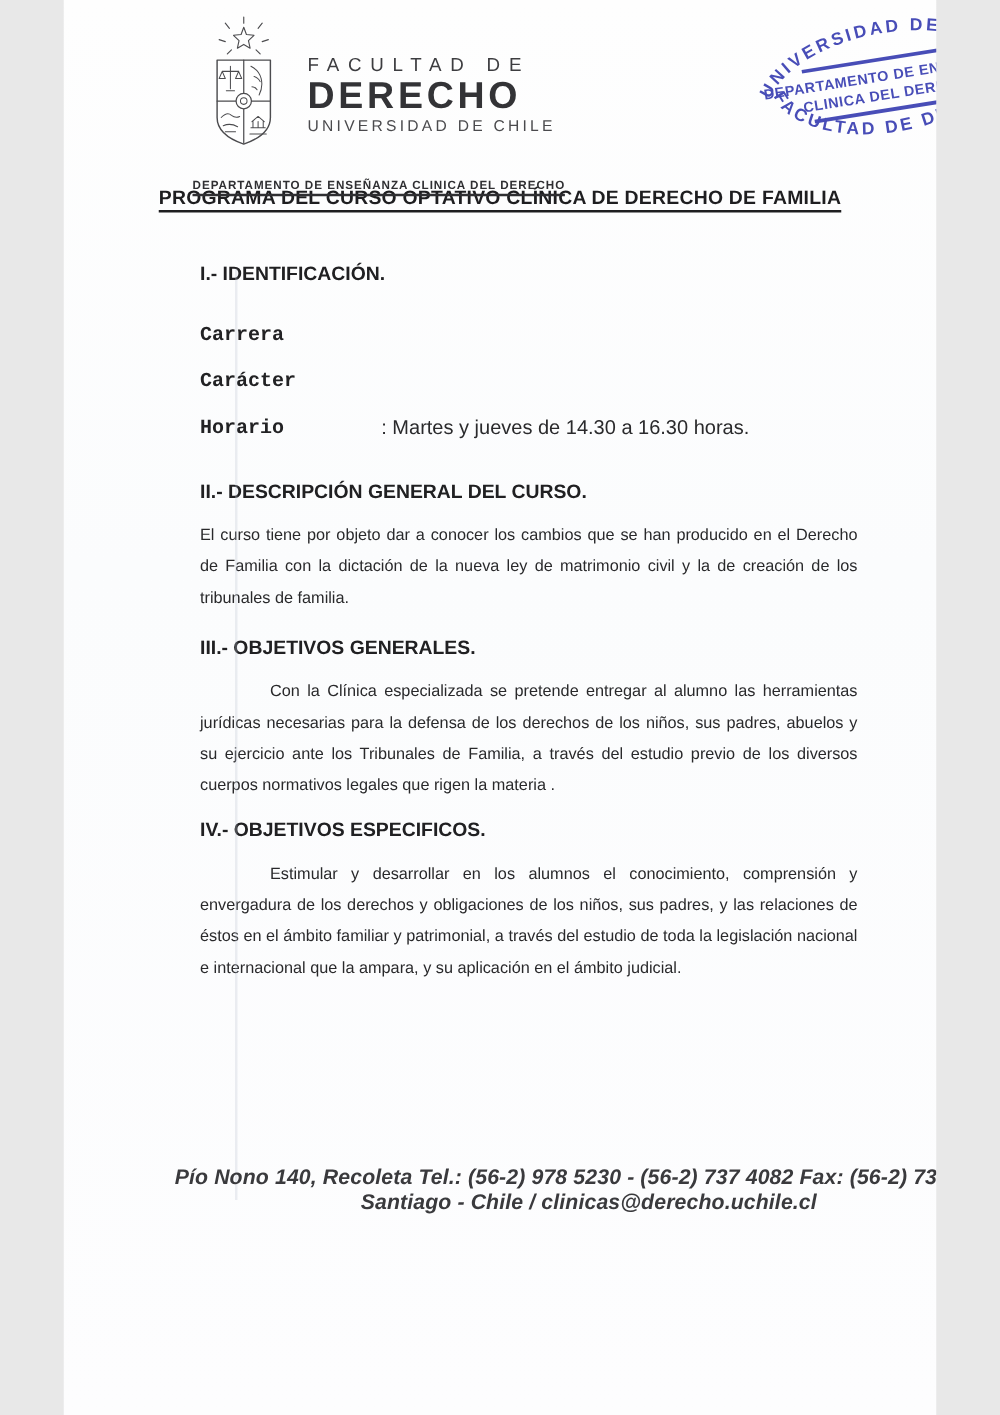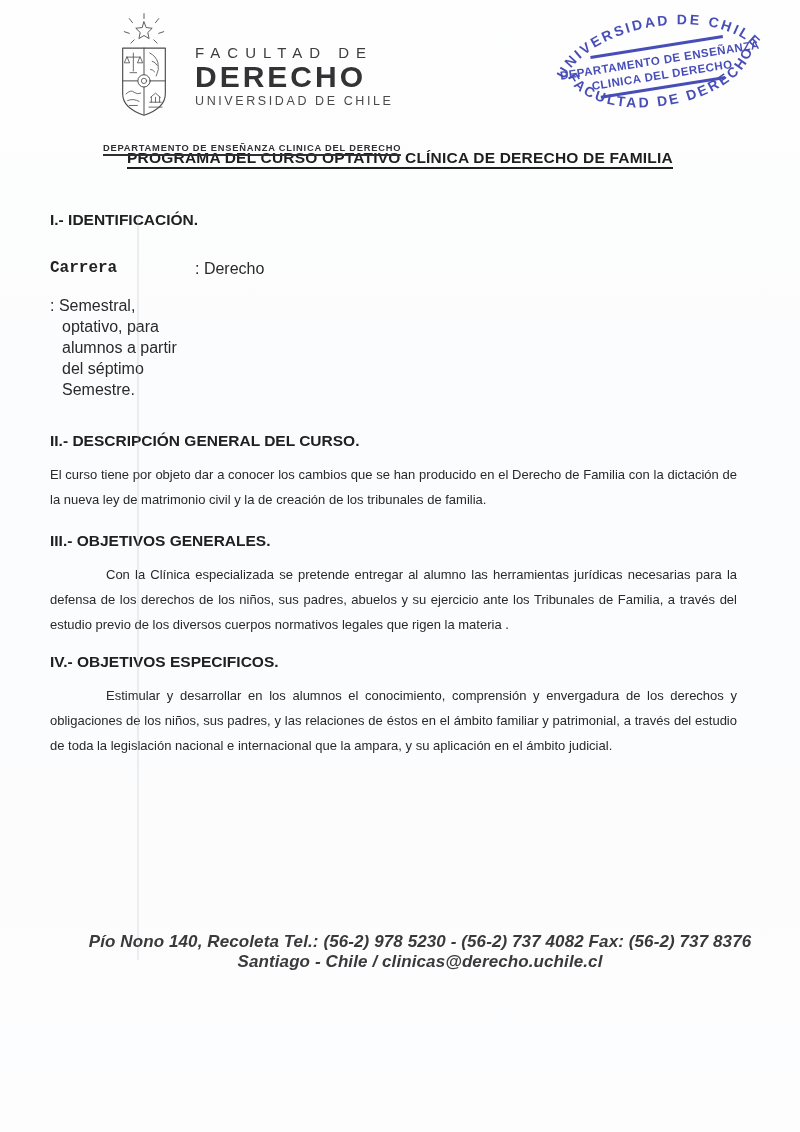--- a/index.html
+++ b/index.html
@@ -1,19 +1,19 @@
 <!DOCTYPE html>
 <html lang="es"><head>
 <meta charset="utf-8">
 <style>
   * { box-sizing: border-box; }
   html, body { margin: 0; padding: 0; background: #e8e8e8; }
   .page {
     position: relative;
-    width: 800px; height: 1132px;
+    width: 698px; height: 1132px;
     margin: 0 auto;
     background: linear-gradient(180deg, #fefefe 0%, #fbfcfd 40%, #fdfdfe 100%);
     font-family: "Liberation Sans", sans-serif;
     color: #2a2a2c;
     overflow: hidden;
   }
   
   .letterhead { position: absolute; top: 12px; left: 103px; }
   .lh-row { display: flex; align-items: flex-start; }
   .crest { width: 82px; flex: 0 0 82px; }
@@ -34,21 +34,21 @@
     transform: rotate(-9deg); opacity: 0.88; pointer-events: none;
   }
   
   .doc-title { margin: 134px 0 0 0; text-align: center; }
   .doc-title span {
     font-size: 15.5px; font-weight: bold; color: #1e1e20;
     border-bottom: 2px solid #1e1e20; padding-bottom: 1px;
     letter-spacing: 0.2px;
   }
   
-  .content { padding: 0 63px 0 50px; }
+  .content { padding: 0 63px 0 109px; }
   .sec-heading { font-size: 15.5px; font-weight: bold; color: #202022; margin: 0; }
   .h-ident  { margin-top: 40px; }
   .h-desc   { margin-top: 32px; }
   .h-gen    { margin-top: 20px; }
   .h-spec   { margin-top: 16px; }
   .id-rows { margin-top: 29px; }
   .id-row { display: grid; grid-template-columns: 145px 455px; margin-bottom: 16px; font-size: 16px; line-height: 21px; }
   .id-label { font-weight: bold; color: #222224; font-family: Liberation Mono, monospace; }
   .id-value { text-indent: -12px; padding-left: 12px; }
   .para { font-size: 13px; line-height: 25px; text-align: justify; margin: 12px 0 0 0; color: #29292b; }
@@ -137,24 +137,27 @@
 
   <h1 class="doc-title"><span>PROGRAMA DEL CURSO OPTATIVO CLÍNICA DE DERECHO DE FAMILIA</span></h1>
 
   <div class="content">
 
     <h2 class="sec-heading h-ident">I.- IDENTIFICACIÓN.</h2>
 
     <div class="id-rows">
       <div class="id-row">
         <div class="id-label">Carrera</div>
-        <div class="id-value">: Derecho</div>
       </div>
       <div class="id-row">
-        <div class="id-value">: Semestral, optativo, para alumnos a partir del séptimo Semestre.</div>
+        <div class="id-label">Carácter</div>
+      </div>
+      <div class="id-row">
+        <div class="id-label">Horario</div>
+        <div class="id-value">: Martes y jueves de 14.30 a 16.30 horas.</div>
       </div>
     </div>
 
     <h2 class="sec-heading h-desc">II.- DESCRIPCIÓN GENERAL DEL CURSO.</h2>
     <p class="para">El curso tiene por objeto dar a conocer los cambios que se han producido en el Derecho de Familia con la dictación de la nueva ley  de matrimonio civil y la de creación de los tribunales de familia.</p>
 
     <h2 class="sec-heading h-gen">III.- OBJETIVOS GENERALES.</h2>
     <p class="para indent">Con la Clínica especializada se pretende entregar al alumno las herramientas jurídicas necesarias para la defensa de los derechos de los niños, sus padres, abuelos y su ejercicio ante los Tribunales de Familia, a través del estudio previo de los diversos cuerpos normativos legales que rigen la materia .</p>
 
     <h2 class="sec-heading h-spec">IV.- OBJETIVOS ESPECIFICOS.</h2>

